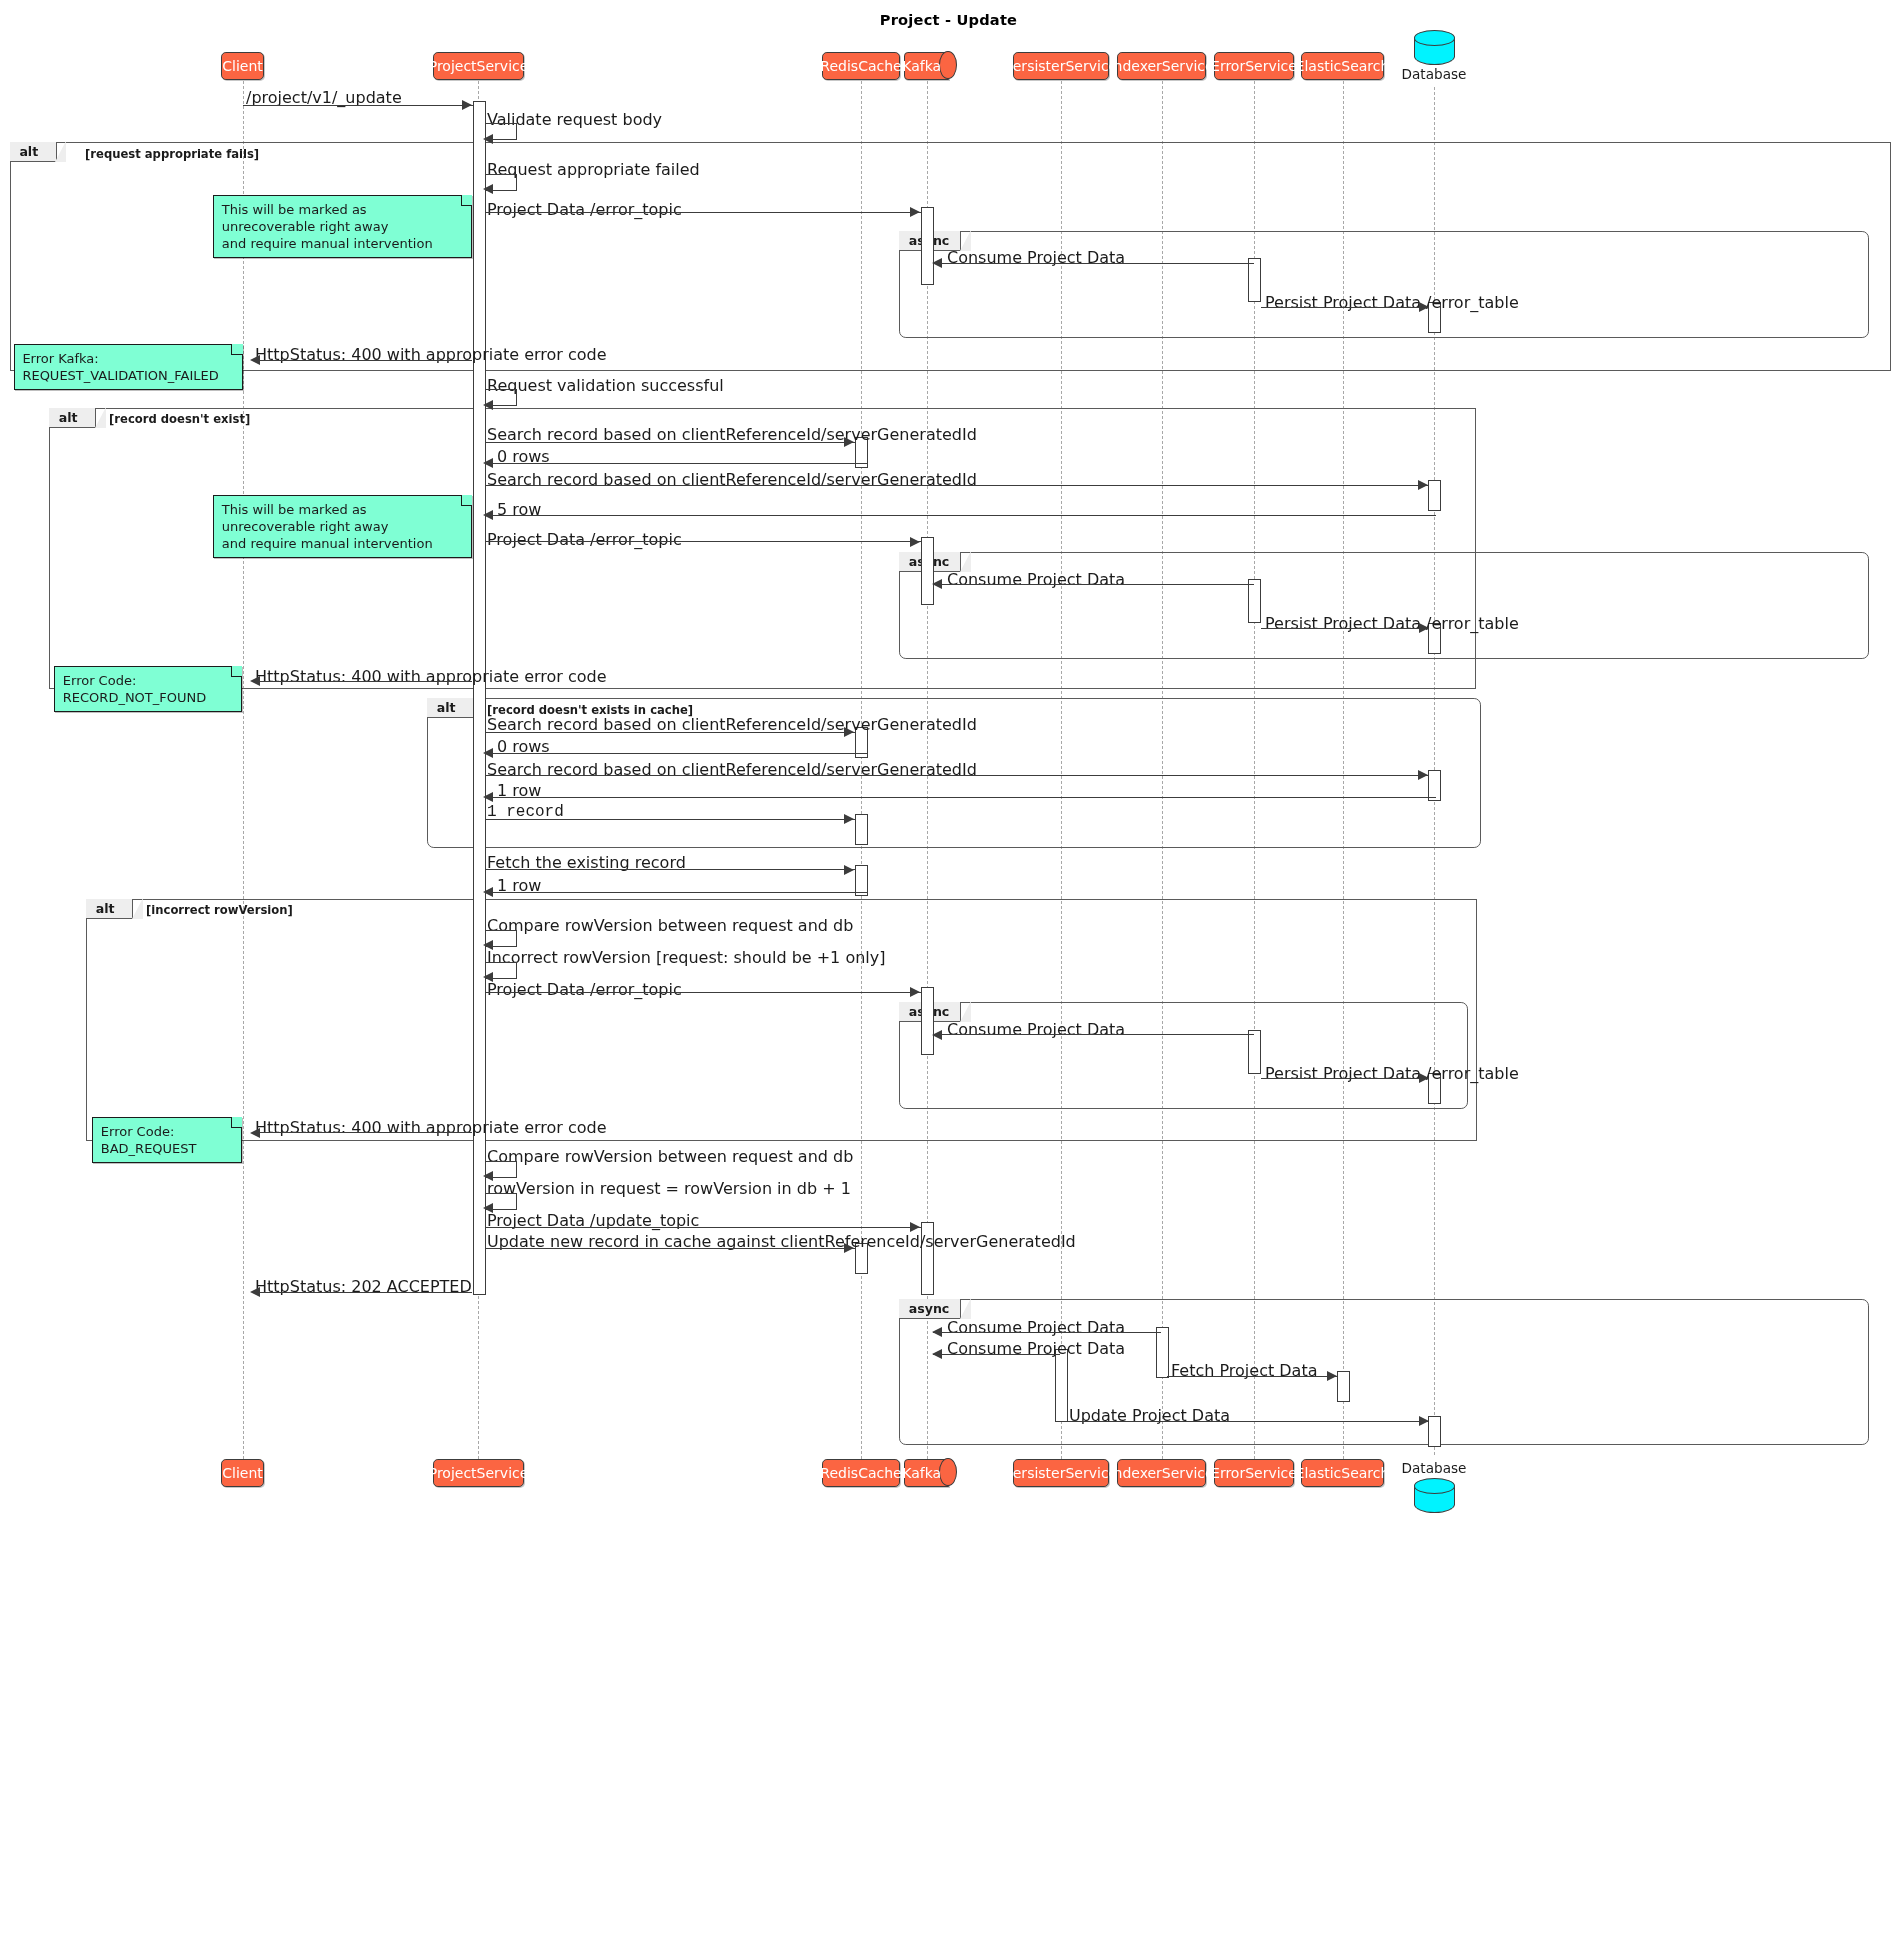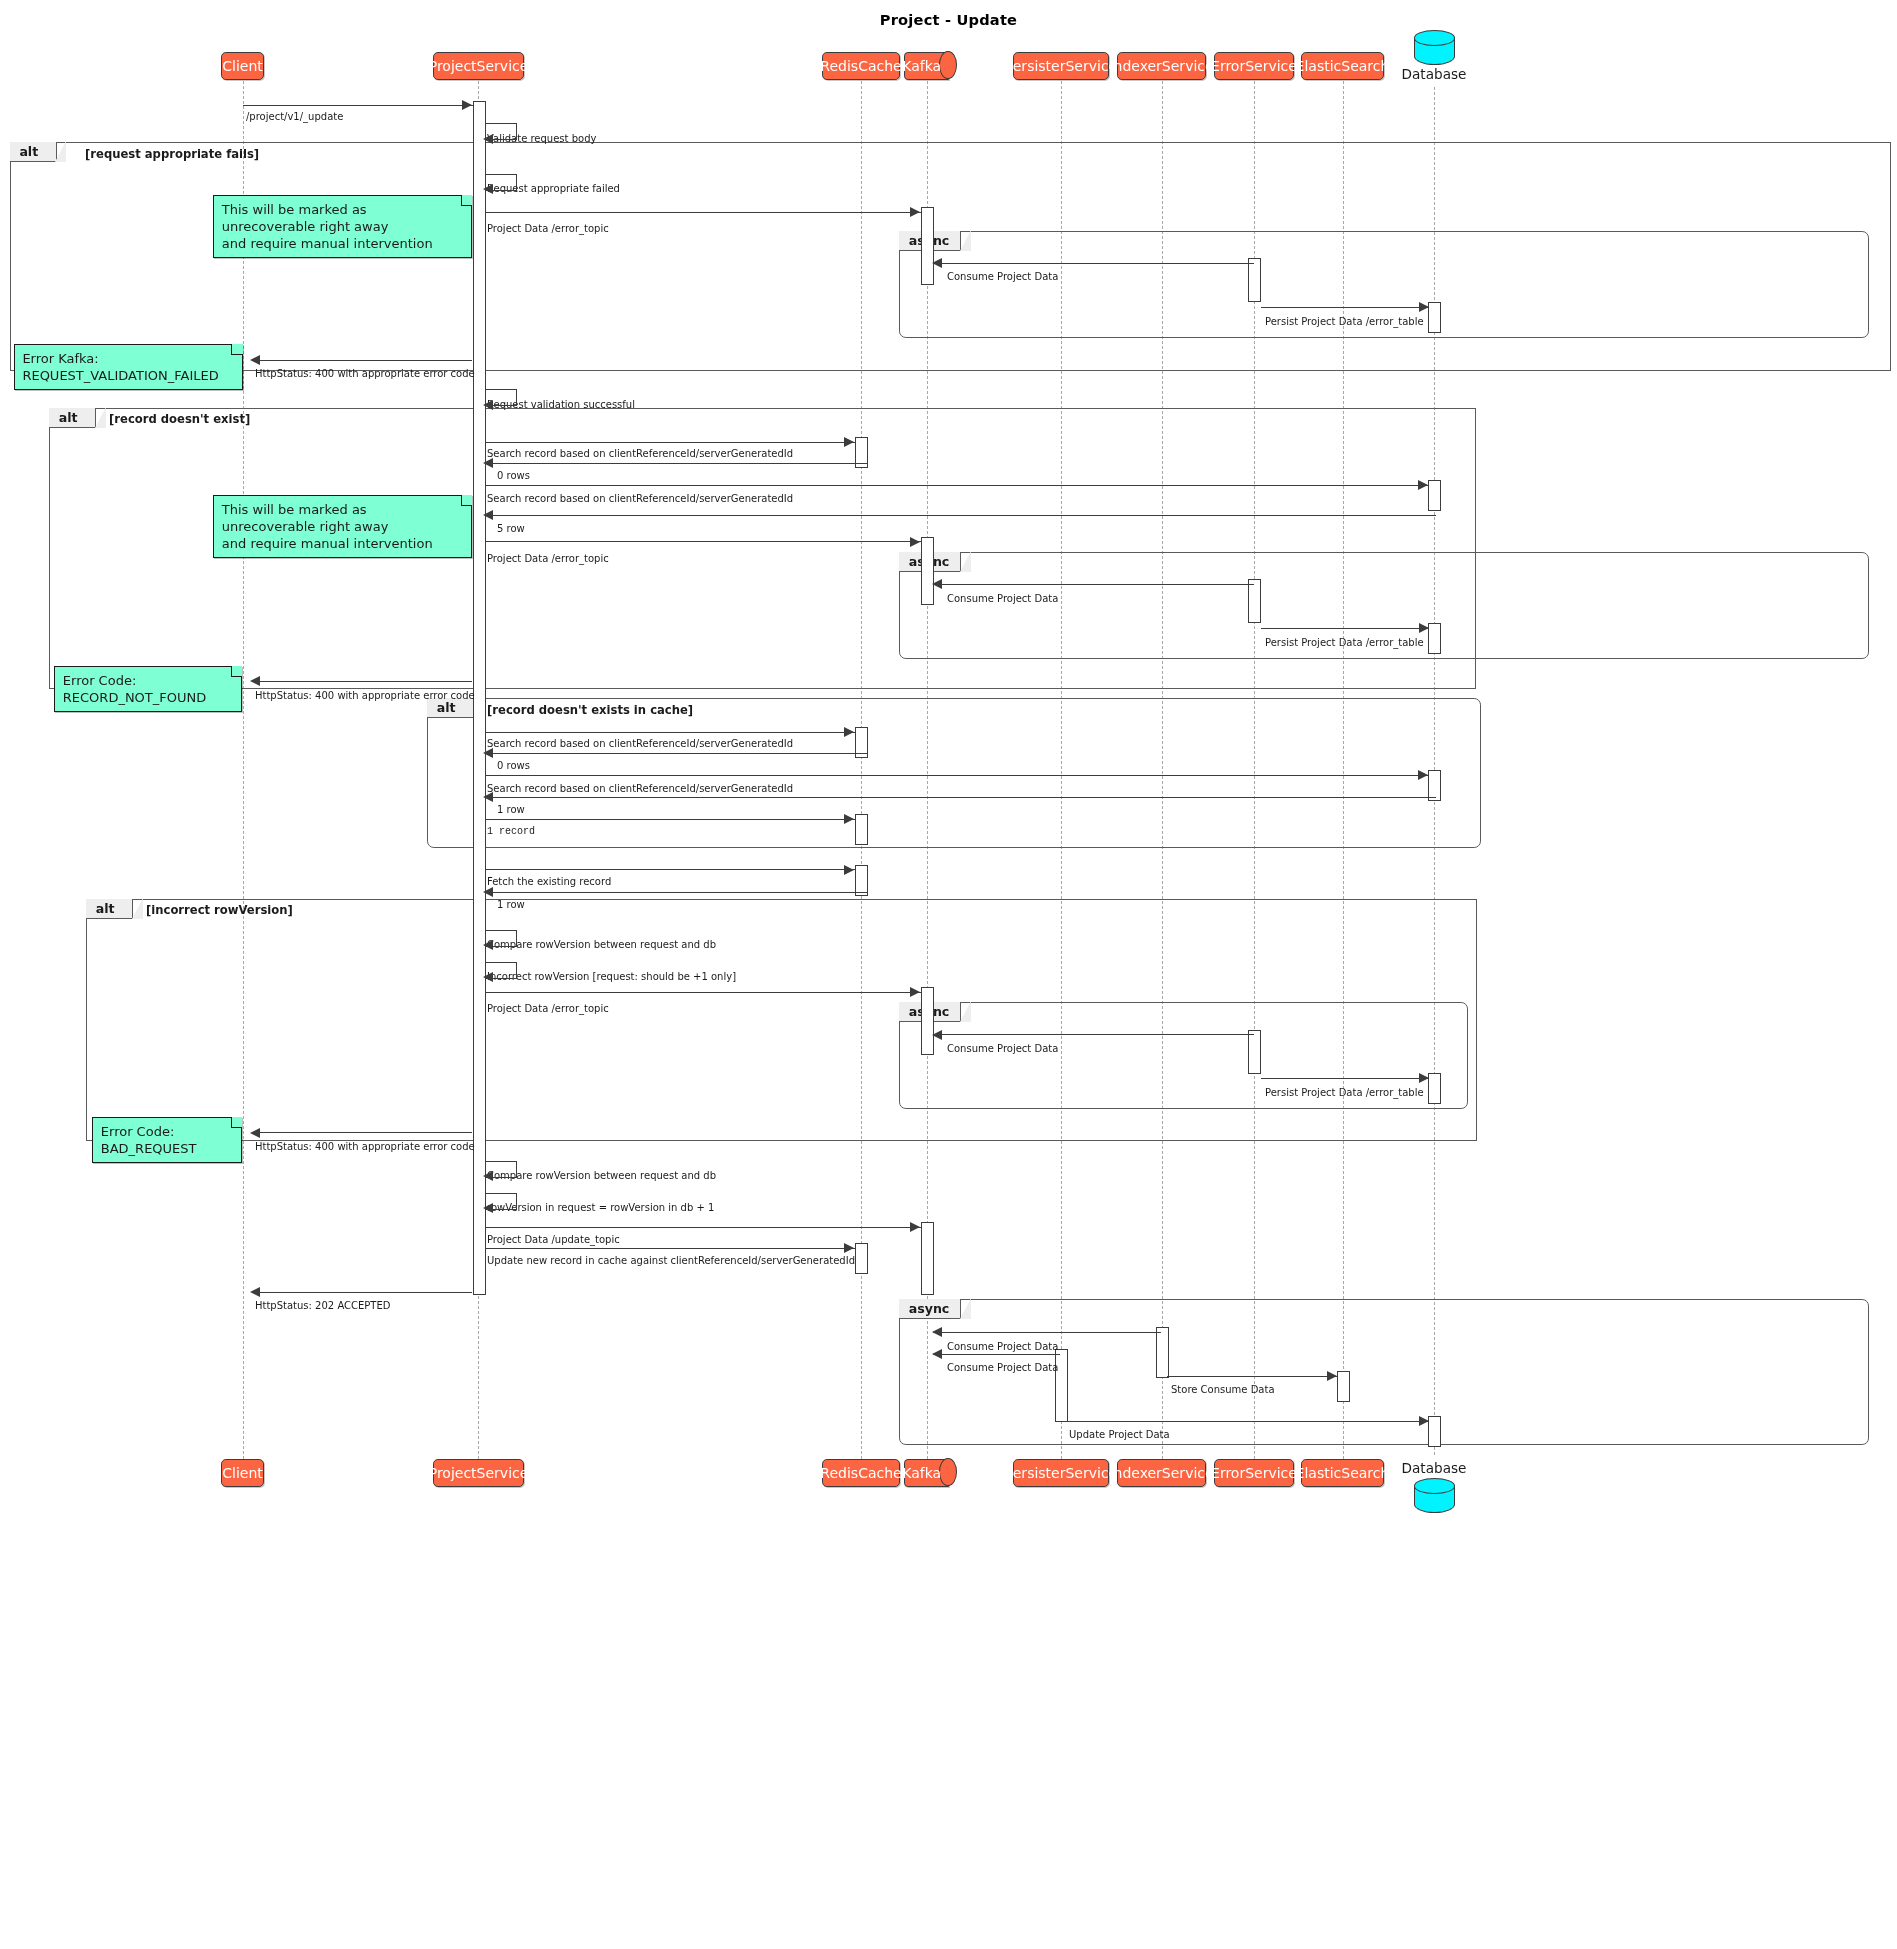--- a/index.html
+++ b/index.html
@@ -164,25 +164,24 @@
   .arrow-r{
     border-width:5.3px 0 5.3px 10.7px;
     border-color:transparent transparent transparent #3c3c3c;
   }
   .arrow-l{
     border-width:5.3px 10.7px 5.3px 0;
     border-color:transparent #3c3c3c transparent transparent;
   }
   .msg-label{
     position:absolute;
-    font-size:10px;
+    font-size:16px;
     color:#1b1b1b;
     white-space:nowrap;
     z-index:5;
-    margin-top:23px;
   }
   
   .self-msg{
     position:absolute;
     width:32px;height:16.5px;
     border:1.3px solid #3c3c3c;
     border-left:none;
     box-sizing:border-box;
     z-index:5;
   }
@@ -491,21 +490,21 @@
   <div class="arrow-l" style="left:250px;top:1287px;"></div>
 
   <div class="msg-label" style="left:947px;top:1318px;">Consume Project Data</div>
   <div class="msg-line" style="left:933px;top:1332px;width:228px;"></div>
   <div class="arrow-l" style="left:932px;top:1327px;"></div>
 
   <div class="msg-label" style="left:947px;top:1339px;">Consume Project Data</div>
   <div class="msg-line" style="left:933px;top:1354px;width:127px;"></div>
   <div class="arrow-l" style="left:932px;top:1349px;"></div>
 
-  <div class="msg-label" style="left:1171px;top:1361px;">Store Consume Data</div>
+  <div class="msg-label" style="left:1171px;top:1361px;">Fetch Project Data</div>
   <div class="msg-line" style="left:1167px;top:1376px;width:170px;"></div>
   <div class="arrow-r" style="left:1327px;top:1371px;"></div>
 
   <div class="msg-label" style="left:1069px;top:1406px;">Update Project Data</div>
   <div class="msg-line" style="left:1066px;top:1421px;width:362px;"></div>
   <div class="arrow-r" style="left:1419px;top:1416px;"></div>
 
   <div class="note" style="left:213px;top:195px;width:259px;">
     <span class="fold"></span>
     <div>This will be marked as unrecoverable right away</div>

